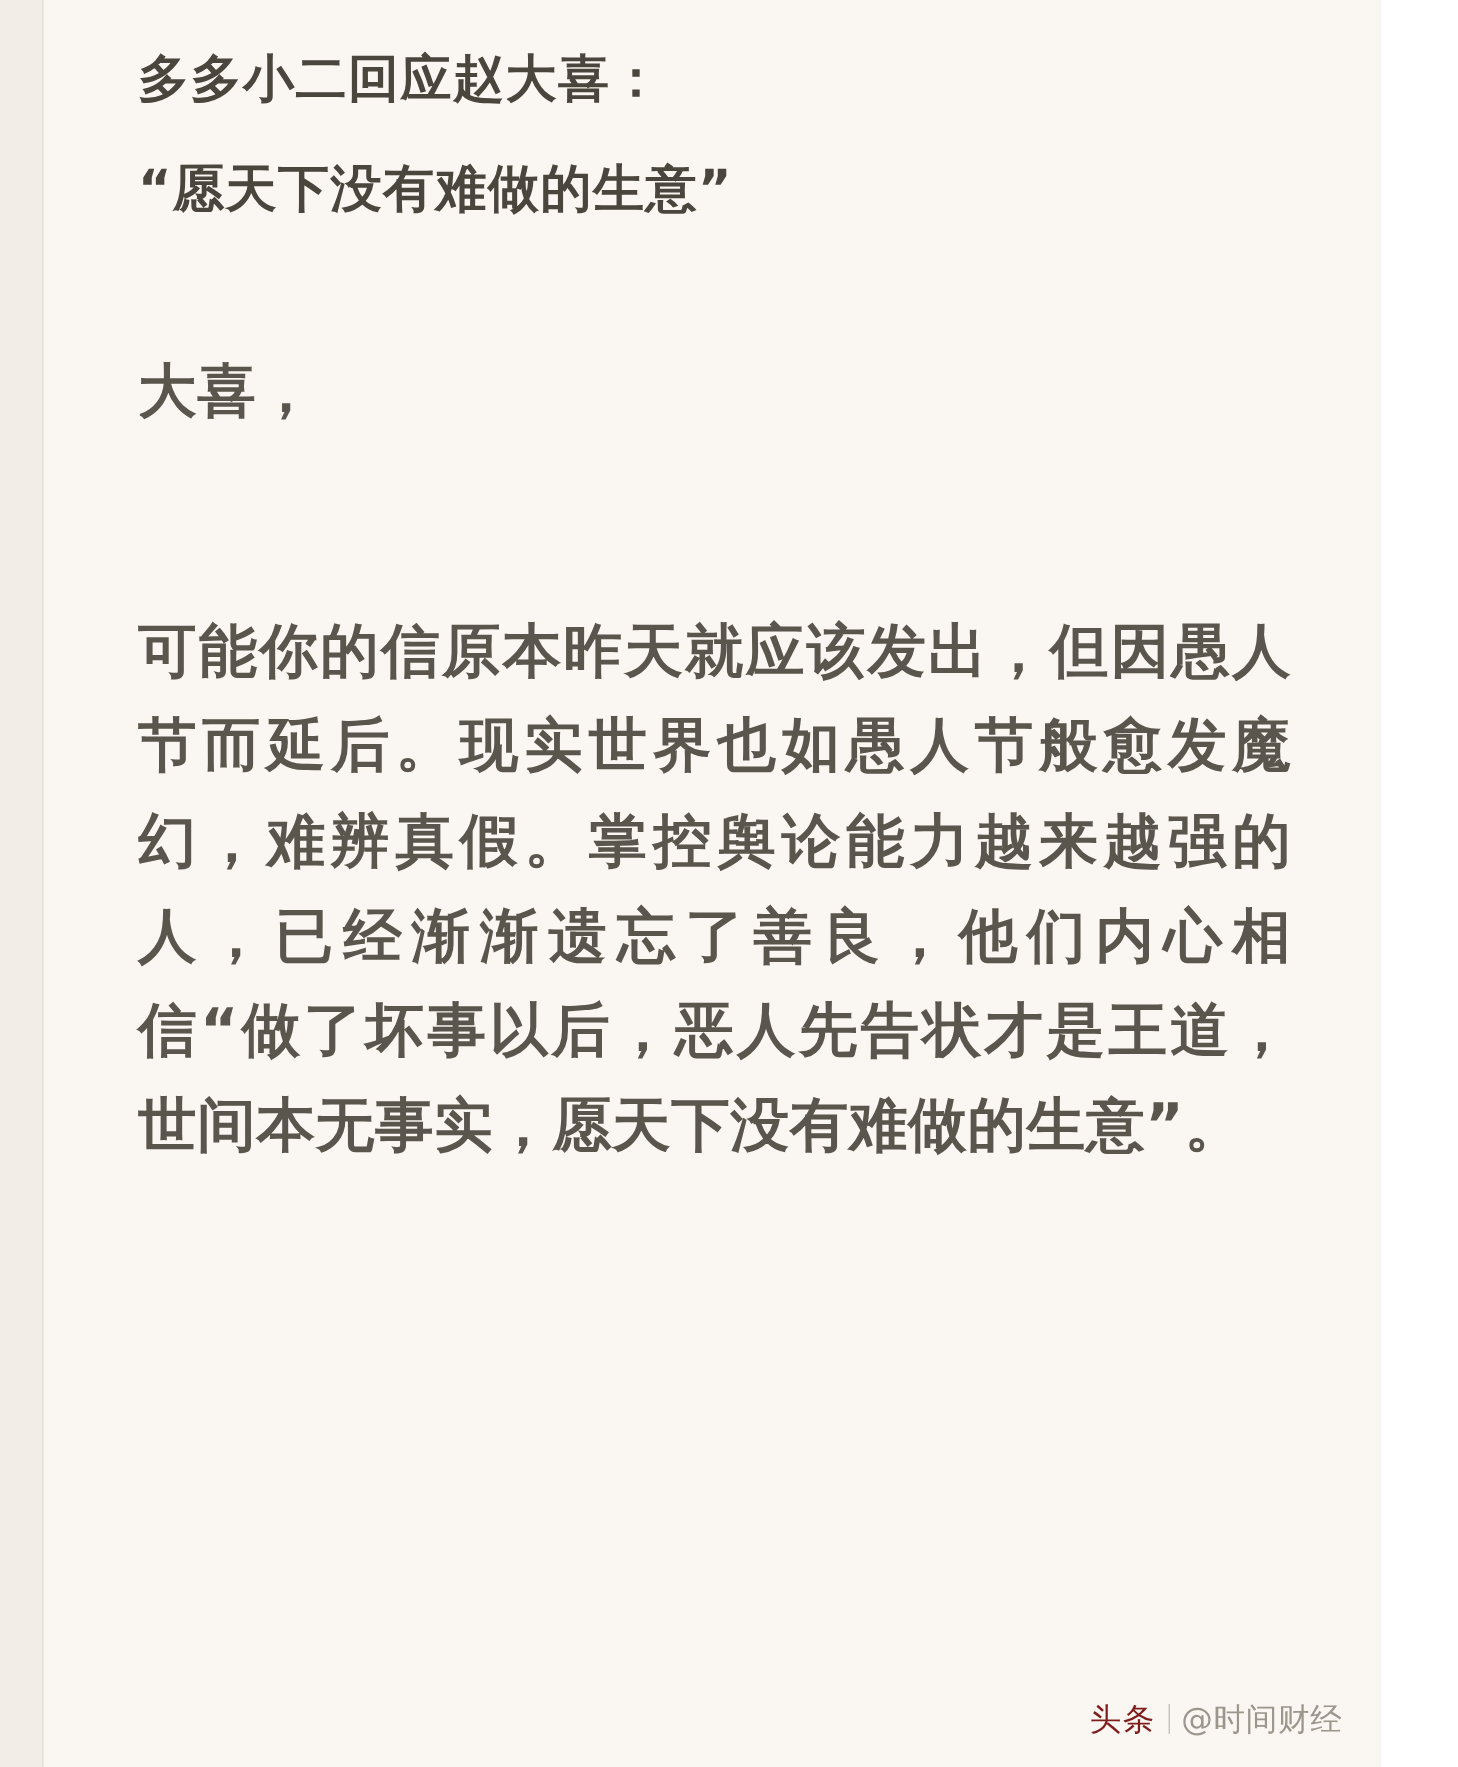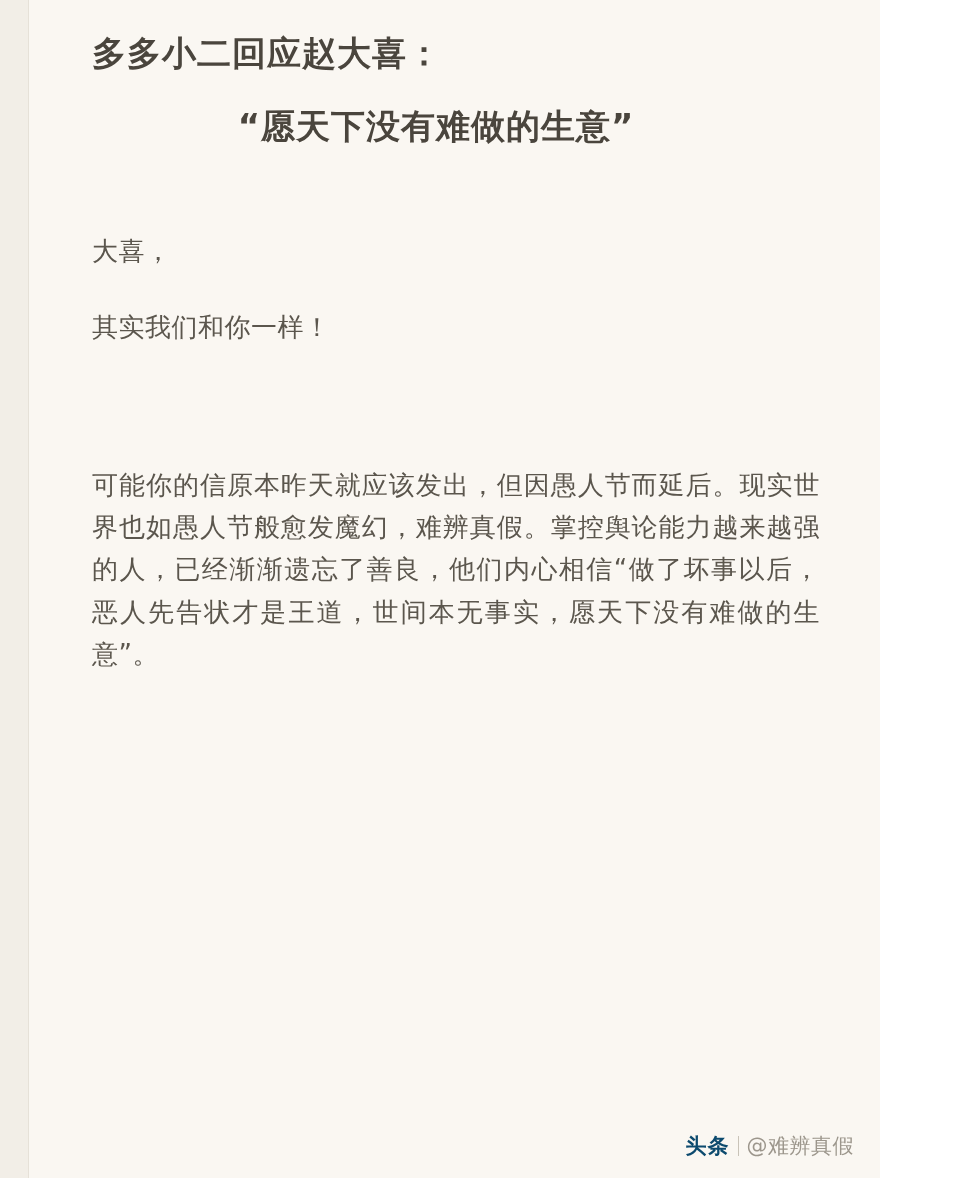--- a/index.html
+++ b/index.html
@@ -11,20 +11,21 @@
     width: 972px;
     height: 1178px;
     font-family: "DejaVu Sans", "Liberation Sans", sans-serif;
   }
   .page {
     position: relative;
     width: 880px;
     height: 1178px;
     background: #faf7f2;
     overflow: hidden;
+    padding-left: 41px;
   }
   .left-gutter {
     position: absolute;
     left: 0;
     top: 0;
     width: 28px;
     height: 100%;
     background: #f2eee7;
     border-right: 1px solid #e6e1d8;
   }
@@ -43,57 +44,56 @@
     color: #4a453d;
     letter-spacing: 1px;
     line-height: 1.5;
   }
   .title-line-2 {
     font-size: 34px;
     font-weight: bold;
     color: #4a453d;
     letter-spacing: 1px;
     line-height: 1.5;
-    text-align: center;
     padding-right: 40px;
     margin-top: 22px;
   }
   .body-block {
     margin-top: 78px;
   }
   .para {
-    font-size: 26px;
+    font-size: 39px;
     color: #5b564d;
     line-height: 1.62;
     letter-spacing: 0.5px;
     margin: 0 0 40px 0;
     text-align: justify;
+    font-weight: bold;
   }
   .para.tight {
     margin-bottom: 34px;
   }
   .gap-big {
     height: 38px;
   }
   .watermark {
     position: absolute;
     right: 26px;
     bottom: 18px;
     display: flex;
     align-items: center;
     gap: 8px;
     color: #9c968c;
     font-size: 21px;
     letter-spacing: 0.5px;
   }
   .wm-logo {
     font-size: 21px;
-    color: #0c4a6e;
+    color: #7f1d1d;
     letter-spacing: 1px;
-    font-weight: bold;
   }
   .wm-sep {
     display: inline-block;
     width: 1px;
     height: 20px;
     background: #c9c3b8;
   }
 </style>
 </head>
 <body>
@@ -104,27 +104,26 @@
 
   <div class="content">
 
     <div class="title-block">
       <div class="title-line-1">多多小二回应赵大喜：</div>
       <div class="title-line-2">“愿天下没有难做的生意”</div>
     </div>
 
     <div class="body-block">
       <p class="para tight">大喜，</p>
-      <p class="para">其实我们和你一样！</p>
       <div class="gap-big"></div>
       <div class="gap-big"></div>
       <p class="para">可能你的信原本昨天就应该发出，但因愚人节而延后。现实世界也如愚人节般愈发魔幻，难辨真假。掌控舆论能力越来越强的人，已经渐渐遗忘了善良，他们内心相信“做了坏事以后，恶人先告状才是王道，世间本无事实，愿天下没有难做的生意”。</p>
     </div>
 
   </div>
 
   <div class="watermark">
     <span class="wm-logo">头条</span>
     <span class="wm-sep"></span>
-    <span>@难辨真假</span>
+    <span>@时间财经</span>
   </div>
 
 </div>
 
 </body></html>

